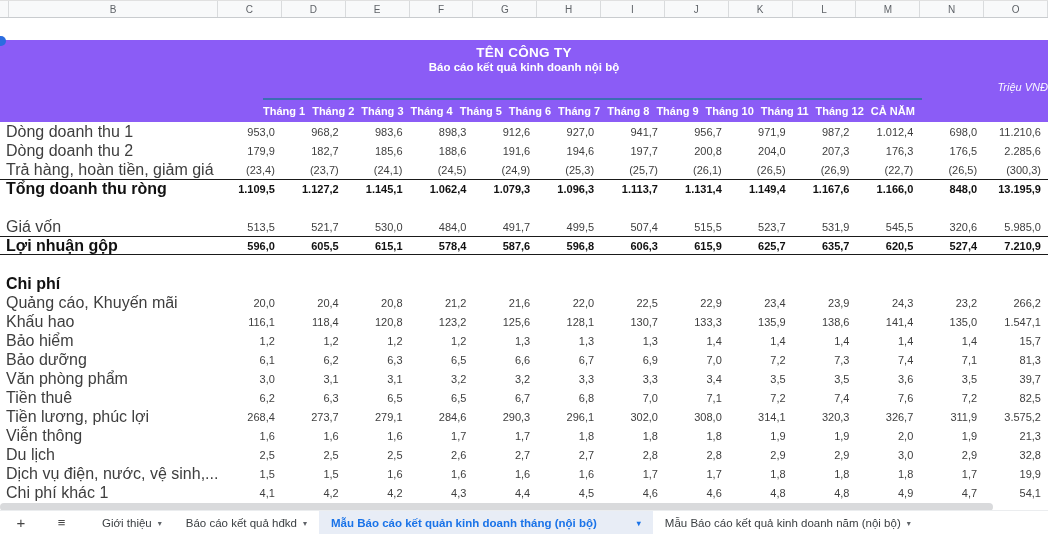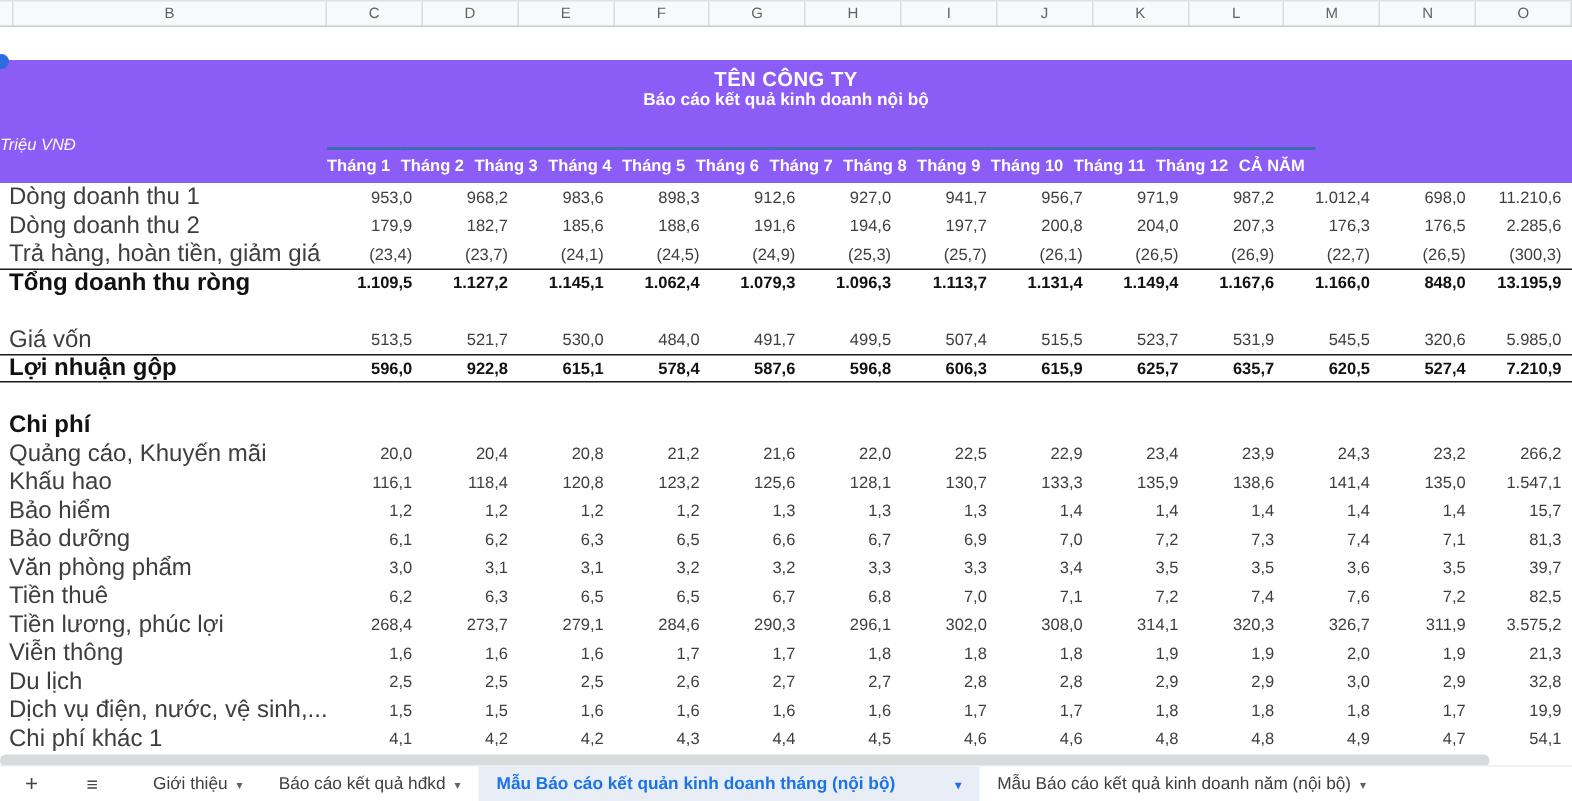--- a/index.html
+++ b/index.html
@@ -21,24 +21,24 @@
     display:flex; align-items:center; justify-content:center; box-sizing:border-box;
   }
 
   
   .strip { height:22px; background:#fff; }
 
   
   .green-block { position:absolute; top:40px; left:0; width:1048px; height:82px; background:#8b5cf6; }
   .g-company { text-align:center; font-weight:bold; color:#fff; font-size:13.5px; padding-top:5px; letter-spacing:.3px; }
   .g-title   { text-align:center; font-weight:bold; color:#fff; font-size:11.5px; margin-top:1px; }
-  .g-unit    { text-align:left; font-style:italic; color:rgba(255,255,255,.95); font-size:11px; margin-top:18px; }
+  .g-unit    { text-align:right; font-style:italic; color:rgba(255,255,255,.95); font-size:11px; margin-top:8px; }
   .month-row {
     position:absolute; bottom:0; left:0; width:872px; height:24px;
-    display:grid; grid-template-columns:218px repeat(13,1fr);
+    display:grid; grid-template-columns:218px repeat(13,1fr);padding-left:45px;
   }
   .m-cell {
     border-top:2px solid #3b6db3; color:#fff; font-weight:bold; font-size:11px;
     display:flex; align-items:center; justify-content:flex-end;
     padding-right:7px; box-sizing:border-box; white-space:nowrap;
   }
   .m-cell.lead { border-top:none; }
 
   
   .data-area { position:absolute; top:122px; left:0; width:1048px; }
@@ -215,21 +215,21 @@
         <div class="cell-val">515,5</div>
         <div class="cell-val">523,7</div>
         <div class="cell-val">531,9</div>
         <div class="cell-val">545,5</div>
         <div class="cell-val">320,6</div>
         <div class="cell-val">5.985,0</div>
       </div>
       <div class="row total-boxed">
         <div class="cell-label">Lợi nhuận gộp</div>
         <div class="cell-val">596,0</div>
-        <div class="cell-val">922,8</div>
+        <div class="cell-val">605,5</div>
         <div class="cell-val">615,1</div>
         <div class="cell-val">578,4</div>
         <div class="cell-val">587,6</div>
         <div class="cell-val">596,8</div>
         <div class="cell-val">606,3</div>
         <div class="cell-val">615,9</div>
         <div class="cell-val">625,7</div>
         <div class="cell-val">635,7</div>
         <div class="cell-val">620,5</div>
         <div class="cell-val">527,4</div>

